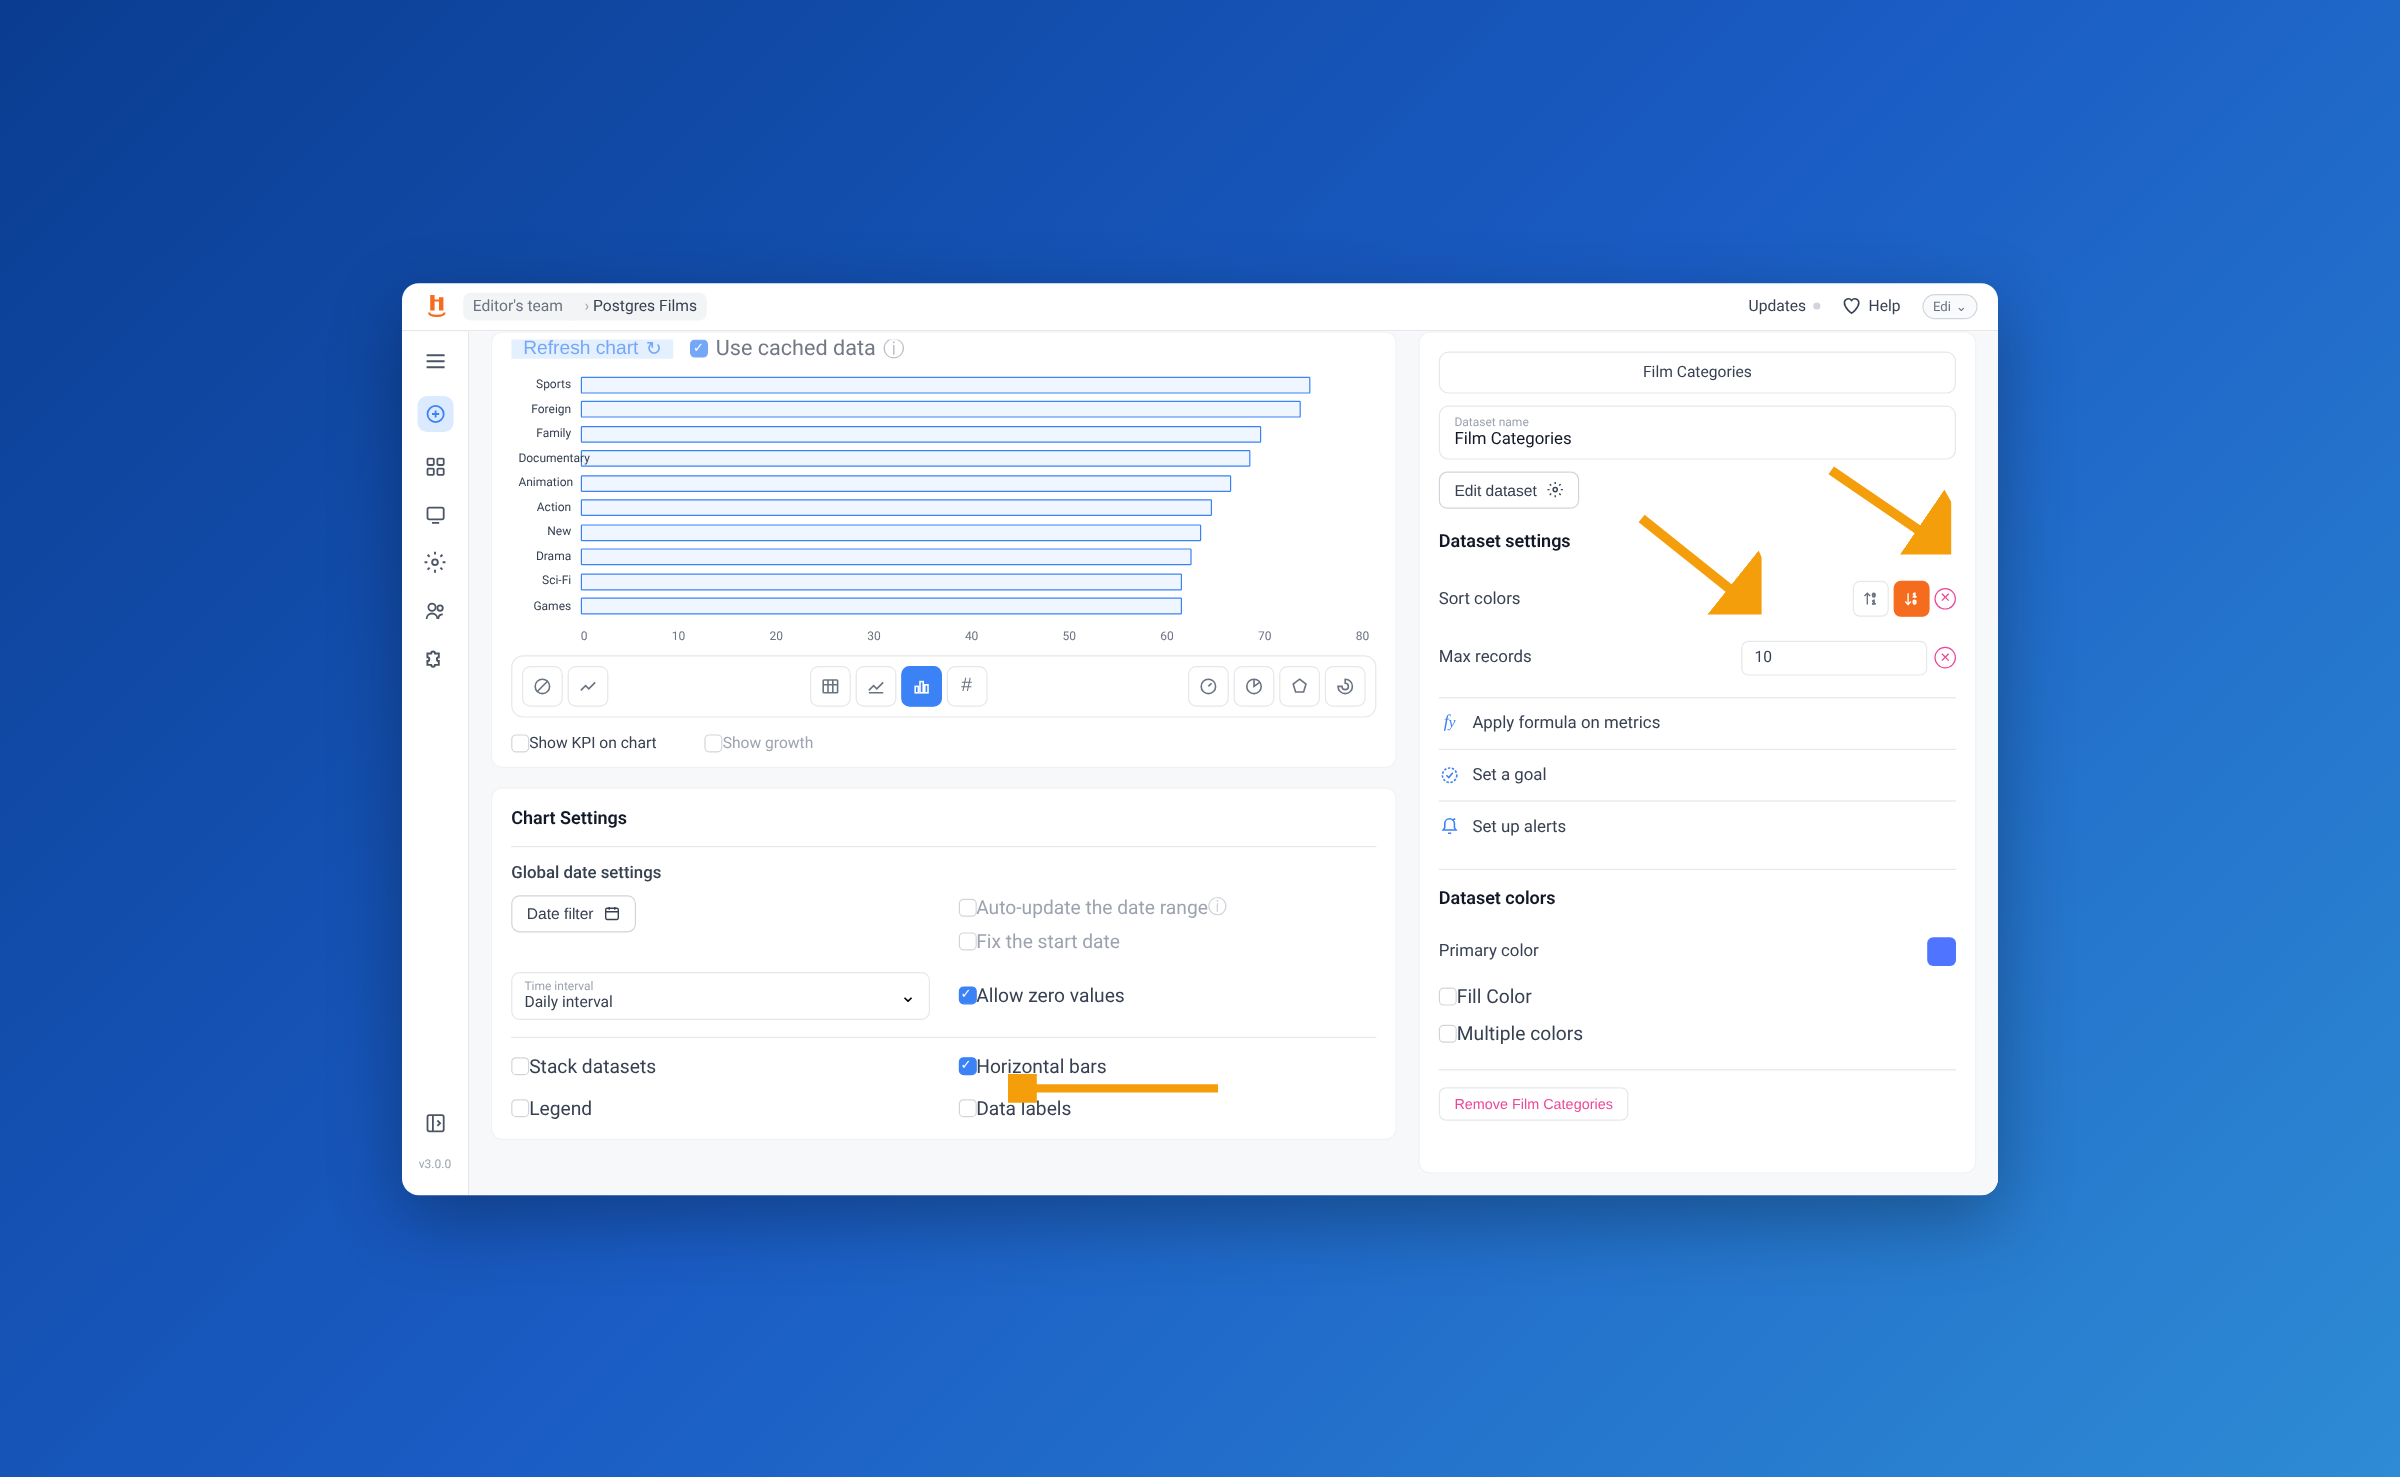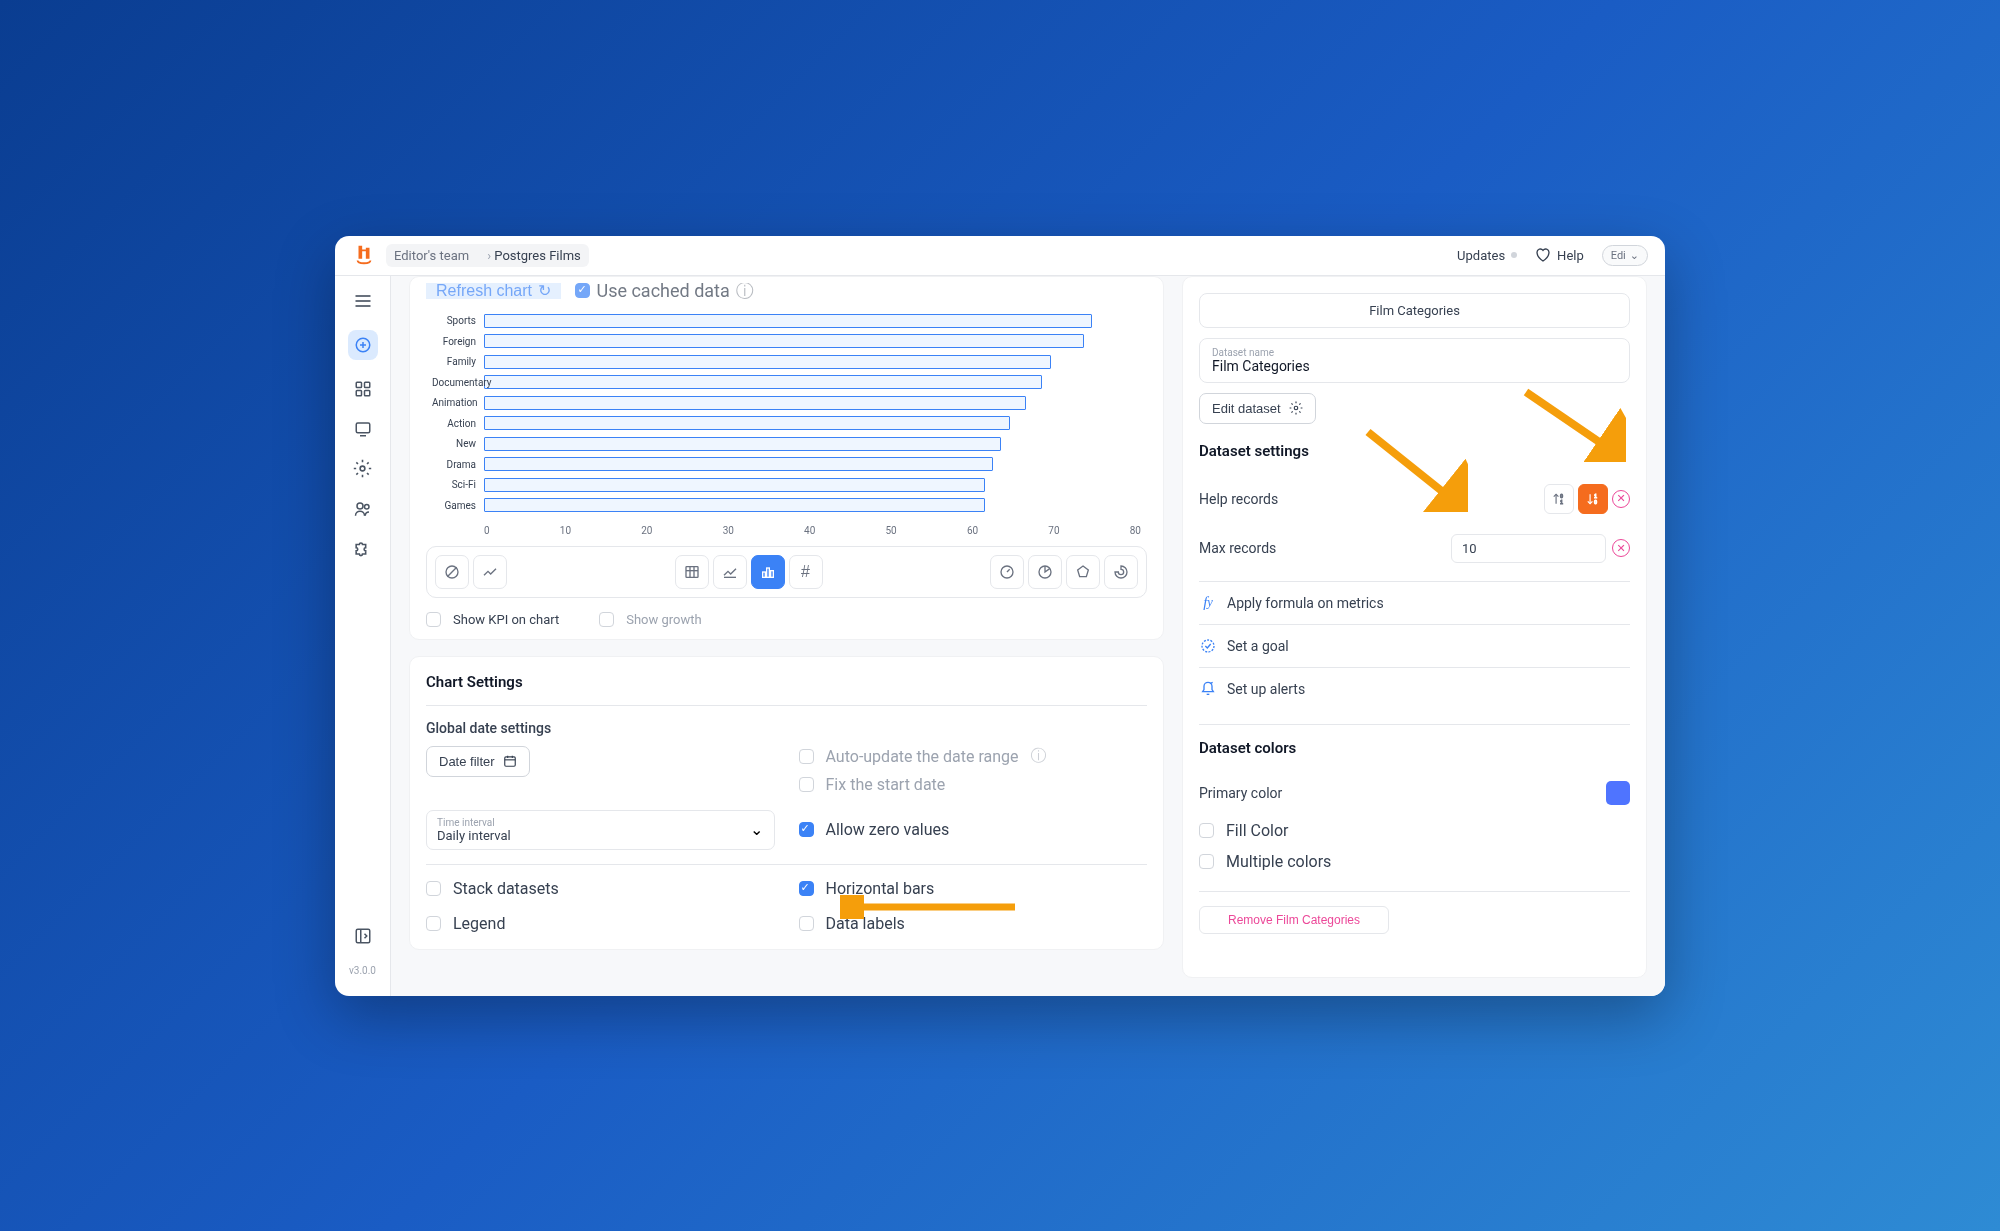--- a/index.html
+++ b/index.html
@@ -76,21 +76,21 @@
 .bar-row-wrap { position: relative; height: 100%; display: flex; align-items: center; }
 .bar { background: #eff6ff; border: 1px solid #3b82f6; height: 14px; border-radius: 1px; }
 .x-axis { position: absolute; left: 58px; right: 6px; bottom: 0; display: flex; justify-content: space-between; font-size: 10px; color: #6b7280; }
 
 .chart-type-row { display: flex; align-items: center; gap: 6px; border: 1px solid #e5e7eb; border-radius: 10px; padding: 8px; justify-content: space-between; }
 .type-group { display: flex; gap: 4px; }
 .type-btn { width: 34px; height: 34px; border: 1px solid #e5e7eb; border-radius: 7px; background: #fff; display: flex; align-items: center; justify-content: center; color: #6b7280; cursor: pointer; }
 .type-btn.active { background: #3b82f6; color: #fff; border-color: #3b82f6; }
 
 .checkbox-row { display: flex; gap: 40px; margin-top: 14px; font-size: 13px; }
-.check-item { display: flex; align-items: center; gap: 12px; color: #374151; text-align: center; }
+.check-item { display: flex; align-items: center; gap: 0; color: #374151; text-align: center; }
 .check-item.disabled { color: #9ca3af; }
 .checkbox { width: 15px; height: 15px; border: 1.5px solid #d1d5db; border-radius: 4px; flex-shrink: 0; }
 .checkbox.checked { background: #3b82f6; border-color: #3b82f6; position: relative; }
 .checkbox.checked::after { content: "✓"; color: #fff; font-size: 11px; position: absolute; top: -1px; left: 1px; }
 
 .section-title { font-size: 15px; font-weight: 600; color: #111827; margin-bottom: 14px; }
 .sub-title { font-size: 14px; font-weight: 500; color: #374151; margin-bottom: 10px; }
 .divider { height: 1px; background: #e5e7eb; margin: 14px 0; }
 
 .btn-outline { border: 1px solid #d1d5db; background: #fff; border-radius: 7px; padding: 7px 12px; font-size: 13px; display: inline-flex; align-items: center; gap: 8px; color: #374151; cursor: pointer; }
@@ -114,21 +114,21 @@
 .remove-circle { width: 18px; height: 18px; border: 1.5px solid #ec4899; border-radius: 50%; color: #ec4899; display: flex; align-items: center; justify-content: center; font-size: 11px; cursor: pointer; }
 .num-input { border: 1px solid #e5e7eb; border-radius: 6px; padding: 6px 10px; width: 155px; font-size: 13px; text-align: left; }
 
 .action-link { display: flex; align-items: center; gap: 10px; padding: 12px 0; font-size: 14px; color: #374151; cursor: pointer; border-top: 1px solid #e5e7eb; }
 .action-icon { width: 18px; height: 18px; display: flex; align-items: center; justify-content: center; }
 .fy-icon { color: #3b82f6; font-style: italic; font-family: serif; font-size: 15px; }
 .goal-icon { color: #3b82f6; }
 .alert-icon { color: #3b82f6; }
 
 .color-swatch { width: 24px; height: 24px; background: #4f74ff; border-radius: 5px; }
-.remove-btn { border: 1px solid #e5e7eb; background: #fff; border-radius: 6px; padding: 6px 28px; font-size: 12px; color: #ec4899; cursor: pointer; }
+.remove-btn { border: 1px solid #e5e7eb; background: #fff; border-radius: 6px; padding: 6px 12px; font-size: 12px; color: #ec4899; cursor: pointer; }
 
 .arrow { position: absolute; pointer-events: none; }
 .arrow svg { display: block; }
 </style>
 </head>
 <body>
 
 <div class="app-window">
   <div class="top-bar">
     <div class="logo">
@@ -454,21 +454,21 @@
             <svg width="14" height="14" viewBox="0 0 24 24" stroke="currentColor" stroke-width="2" fill="none">
                 <circle cx="12" cy="12" r="3"></circle>
                 <path d="M12 1v3M12 20v3M4.2 4.2l2.1 2.1M17.7 17.7l2.1 2.1M1 12h3M20 12h3M4.2 19.8l2.1-2.1M17.7 6.3l2.1-2.1"></path>
               </svg>
           </button>
 
           <div style="height:18px;"></div>
           <div class="section-title">Dataset settings</div>
 
           <div class="setting-row">
-            <span>Help records</span>
+            <span>Sort colors</span>
             <div class="sort-controls">
               <button class="sort-btn">
                 <svg width="14" height="14" viewBox="0 0 24 24" stroke="currentColor" stroke-width="2" fill="none">
                     <line x1="7" y1="4" x2="7" y2="20"></line>
                     <polyline points="3 8 7 4 11 8"></polyline>
                     <text x="14" y="10" font-size="8" fill="currentColor">0</text>
                     <text x="14" y="20" font-size="8" fill="currentColor">1</text>
                   </svg>
               </button>
               <button class="sort-btn active">

